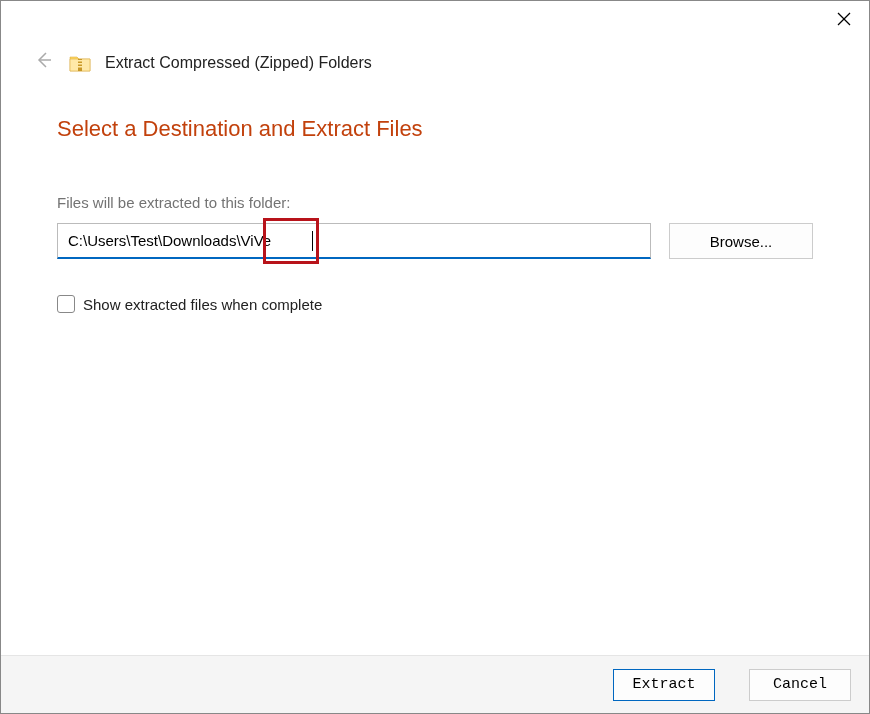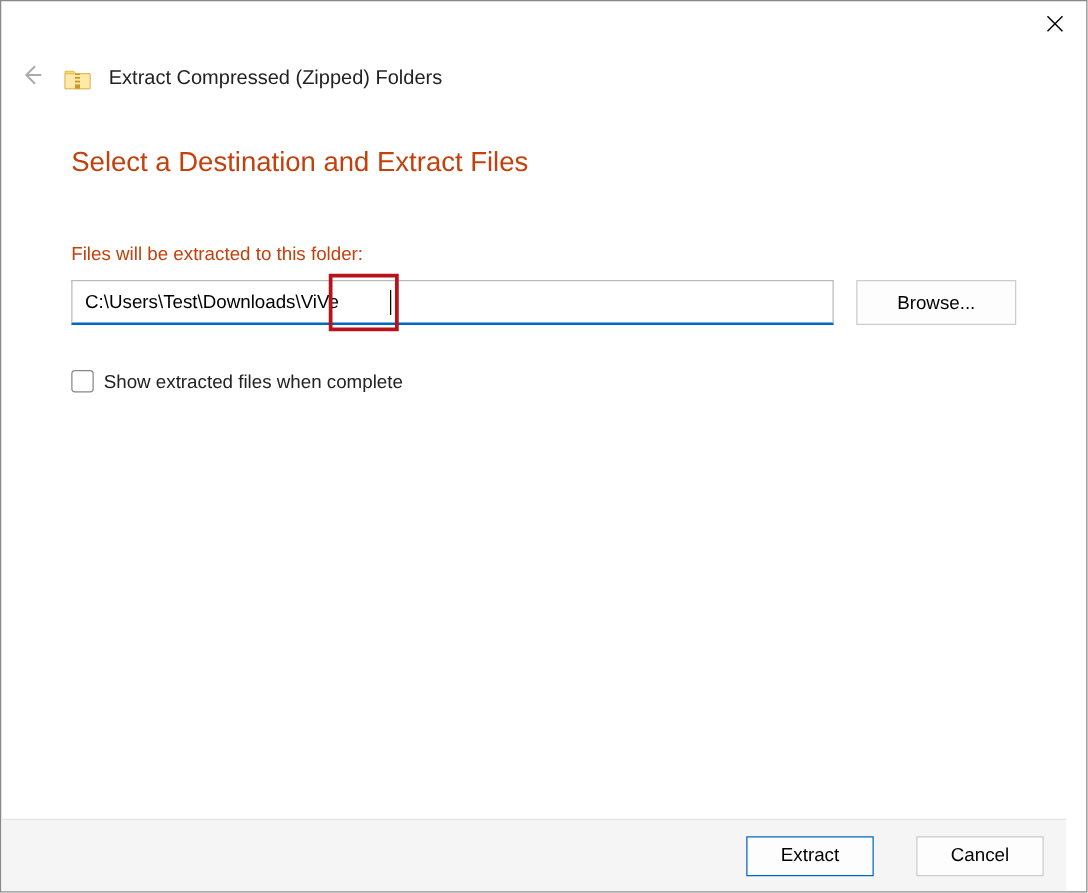--- a/index.html
+++ b/index.html
@@ -29,21 +29,21 @@
       display: flex;
       align-items: center;
       justify-content: center;
       cursor: pointer;
       font-size: 16px;
       color: #000;
     }
     .header-row {
       display: flex;
       align-items: center;
-      padding: 14px 24px 10px 12px;
+      padding: 14px 24px 10px 30px;
       gap: 14px;
     }
     .back-arrow {
       color: #999;
       font-size: 20px;
       width: 24px;
       text-align: center;
     }
     .folder-icon {
       width: 22px;
@@ -59,21 +59,21 @@
       padding: 32px 56px 0 56px;
     }
     .main-heading {
       color: #c2410c;
       font-size: 22px;
       font-weight: 400;
       margin-bottom: 52px;
     }
     .field-label {
       font-size: 15px;
-      color: #c2410c;
+      color: #737373;
       margin-bottom: 12px;
     }
     .input-row {
       display: flex;
       gap: 18px;
       align-items: flex-start;
       margin-bottom: 36px;
     }
     .path-container {
       position: relative;
@@ -93,21 +93,21 @@
     .red-box {
       position: absolute;
       top: -5px;
       left: 206px;
       width: 56px;
       height: 46px;
       border: 3px solid #b8131a;
       pointer-events: none;
     }
     .browse-btn {
-      width: 128px;
+      width: 144px;
       height: 36px;
       border: 1px solid #ccc;
       background: #fdfdfd;
       font-size: 15px;
       font-family: inherit;
       cursor: pointer;
     }
     .checkbox-row {
       display: flex;
       align-items: center;
@@ -122,29 +122,30 @@
       cursor: pointer;
     }
     .checkbox-label {
       font-size: 15px;
       color: #222;
     }
     .footer {
       position: absolute;
       bottom: 0;
       left: 0;
-      right: 16px;
+      right: 0;
       height: 58px;
       background: #f5f5f5;
       border-top: 1px solid #e5e5e5;
       display: flex;
       justify-content: flex-end;
       align-items: center;
       padding: 0 18px;
       gap: 10px;
+      font-family: Liberation Mono, monospace;
     }
     .footer-btn {
       width: 102px;
       height: 32px;
       font-size: 15px;
       font-family: inherit;
       cursor: pointer;
       background: #fdfdfd;
     }
     .extract-btn {

